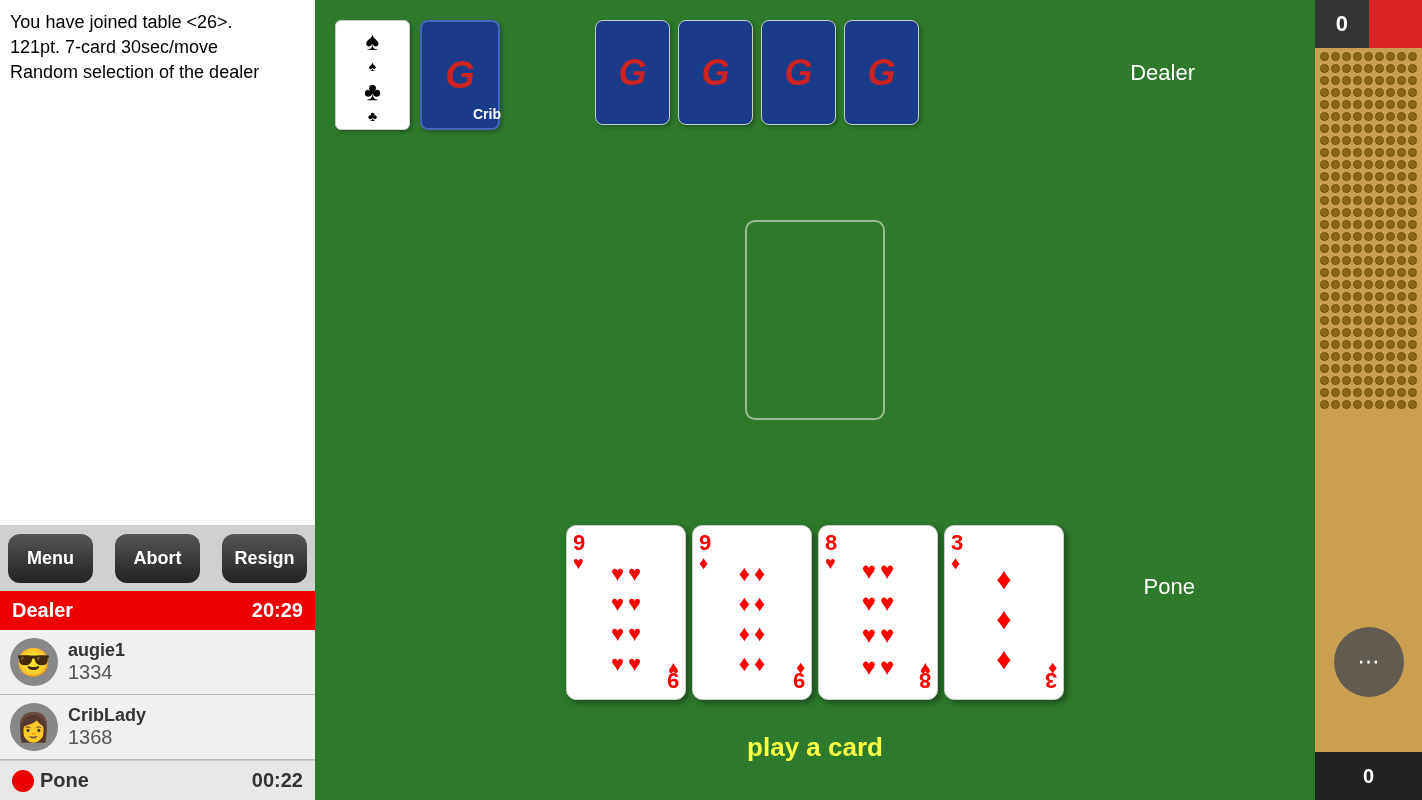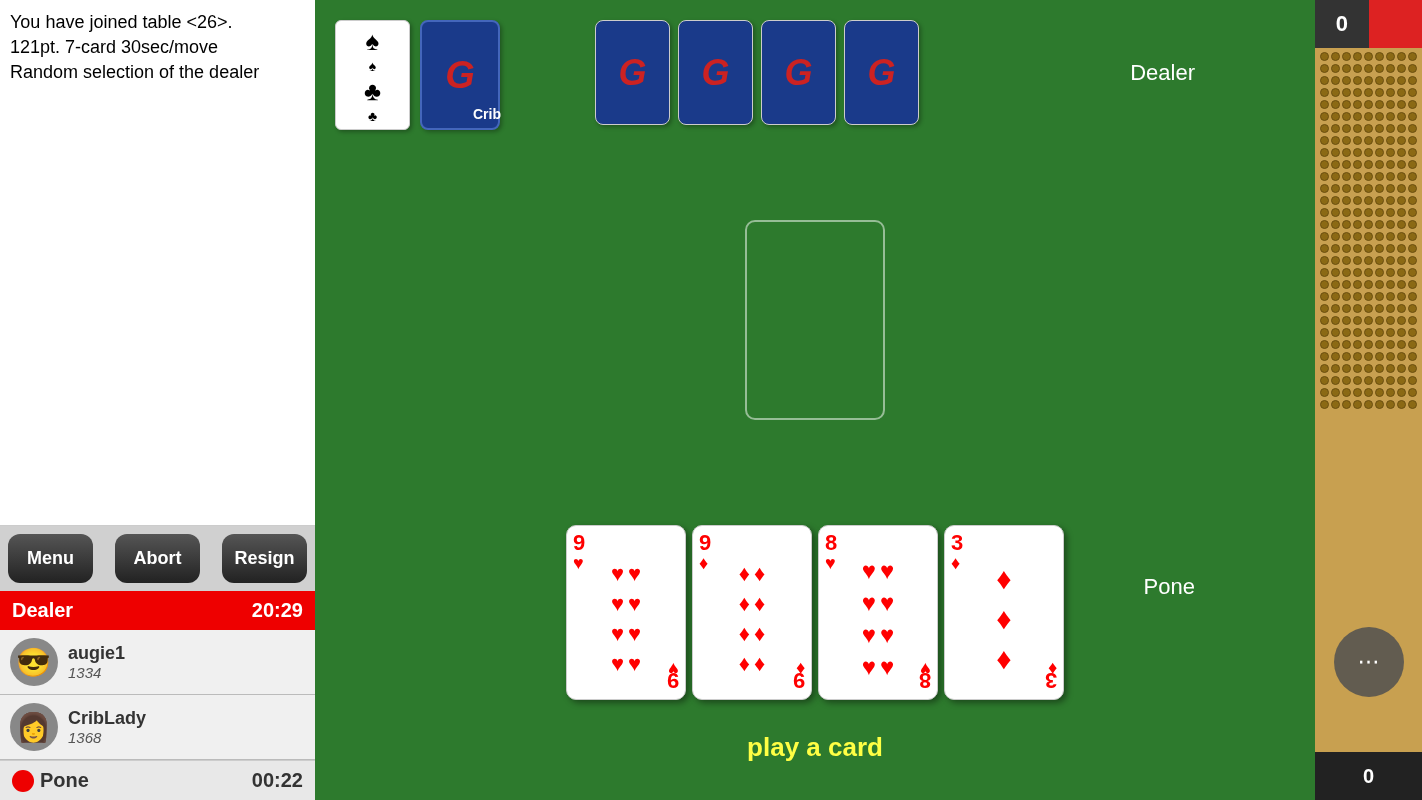--- a/index.html
+++ b/index.html
@@ -76,21 +76,21 @@
       overflow: hidden;
       display: flex;
       align-items: center;
       justify-content: center;
       font-size: 28px;
       flex-shrink: 0;
     }
 
     .player-info { display: flex; flex-direction: column; }
     .player-name { font-size: 18px; font-weight: bold; color: #333; }
-    .player-score { font-size: 15px; color: #555; font-style: italic; }
+    .player-score { font-size: 20px; color: #555; }
 
     #pone-bar {
       background: #e8e8e8;
       color: #333;
       font-size: 20px;
       font-weight: bold;
       display: flex;
       justify-content: space-between;
       align-items: center;
       padding: 8px 12px;

